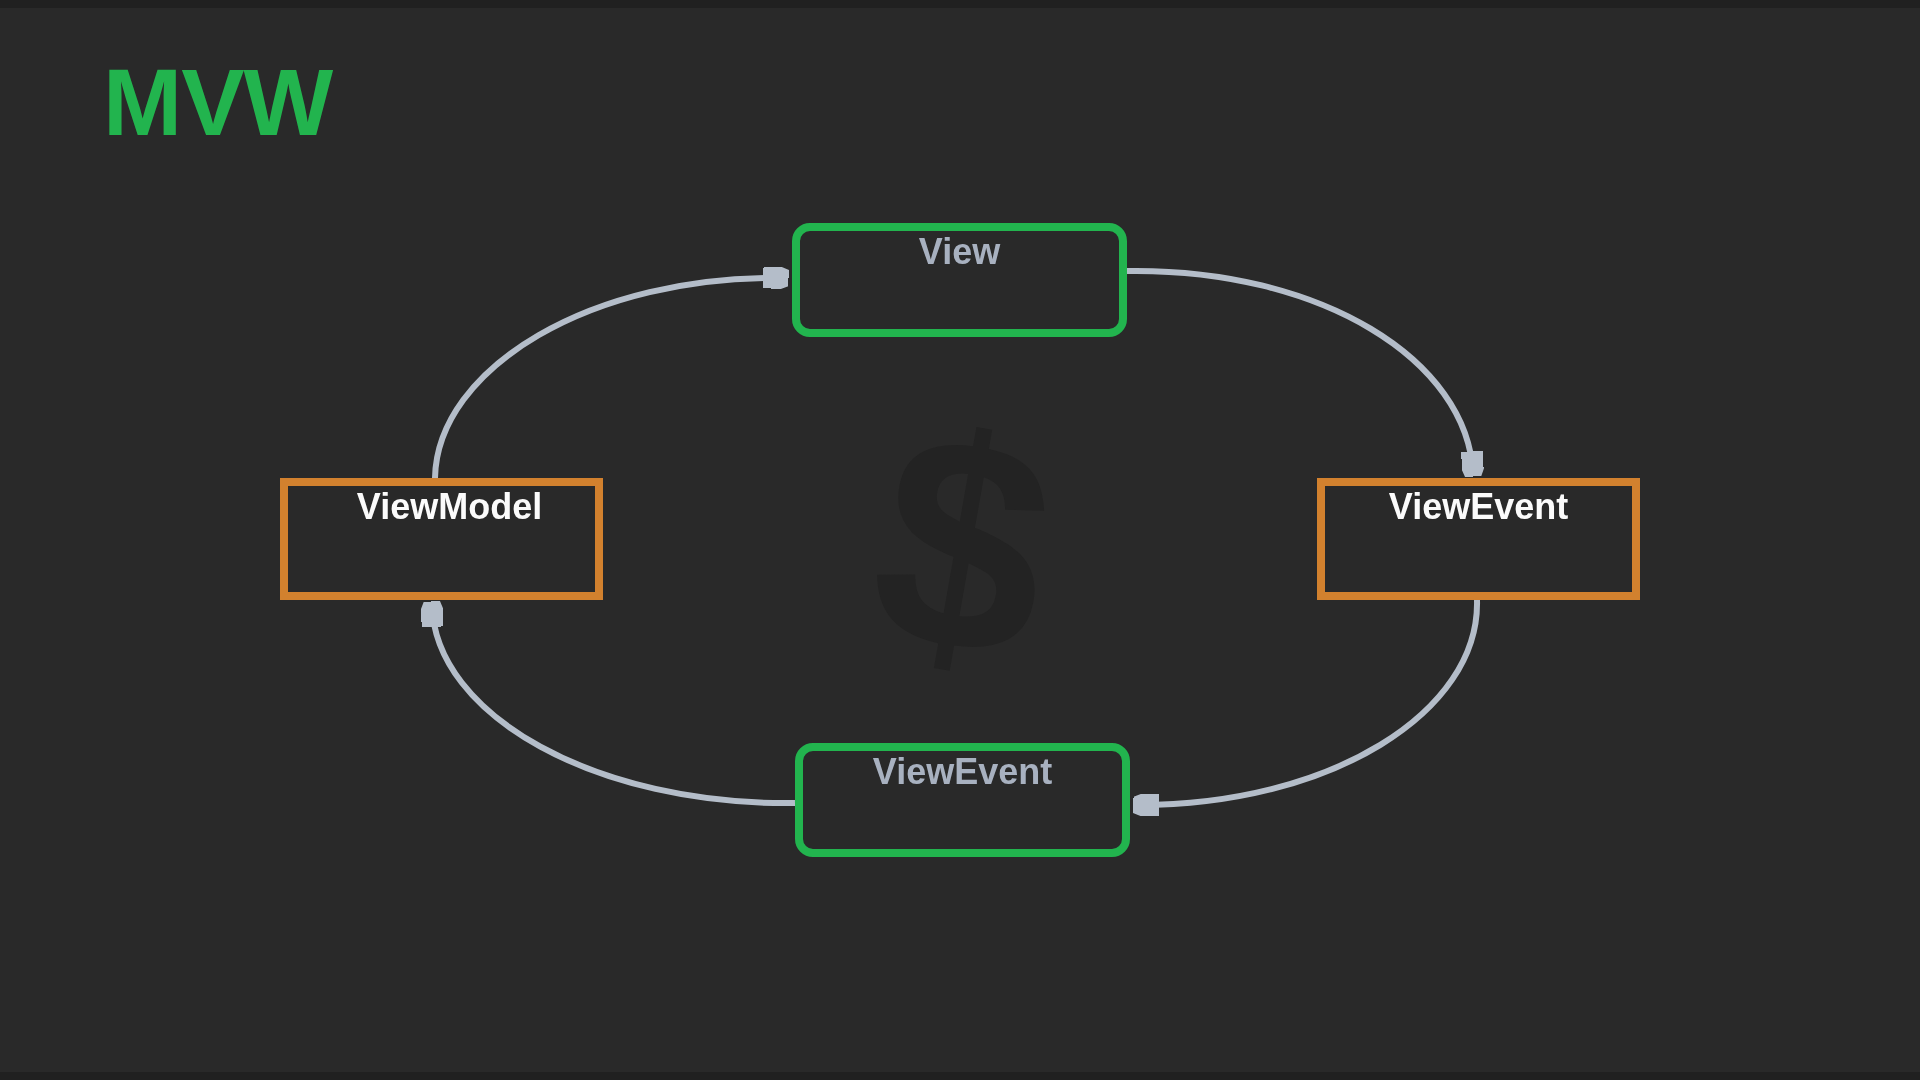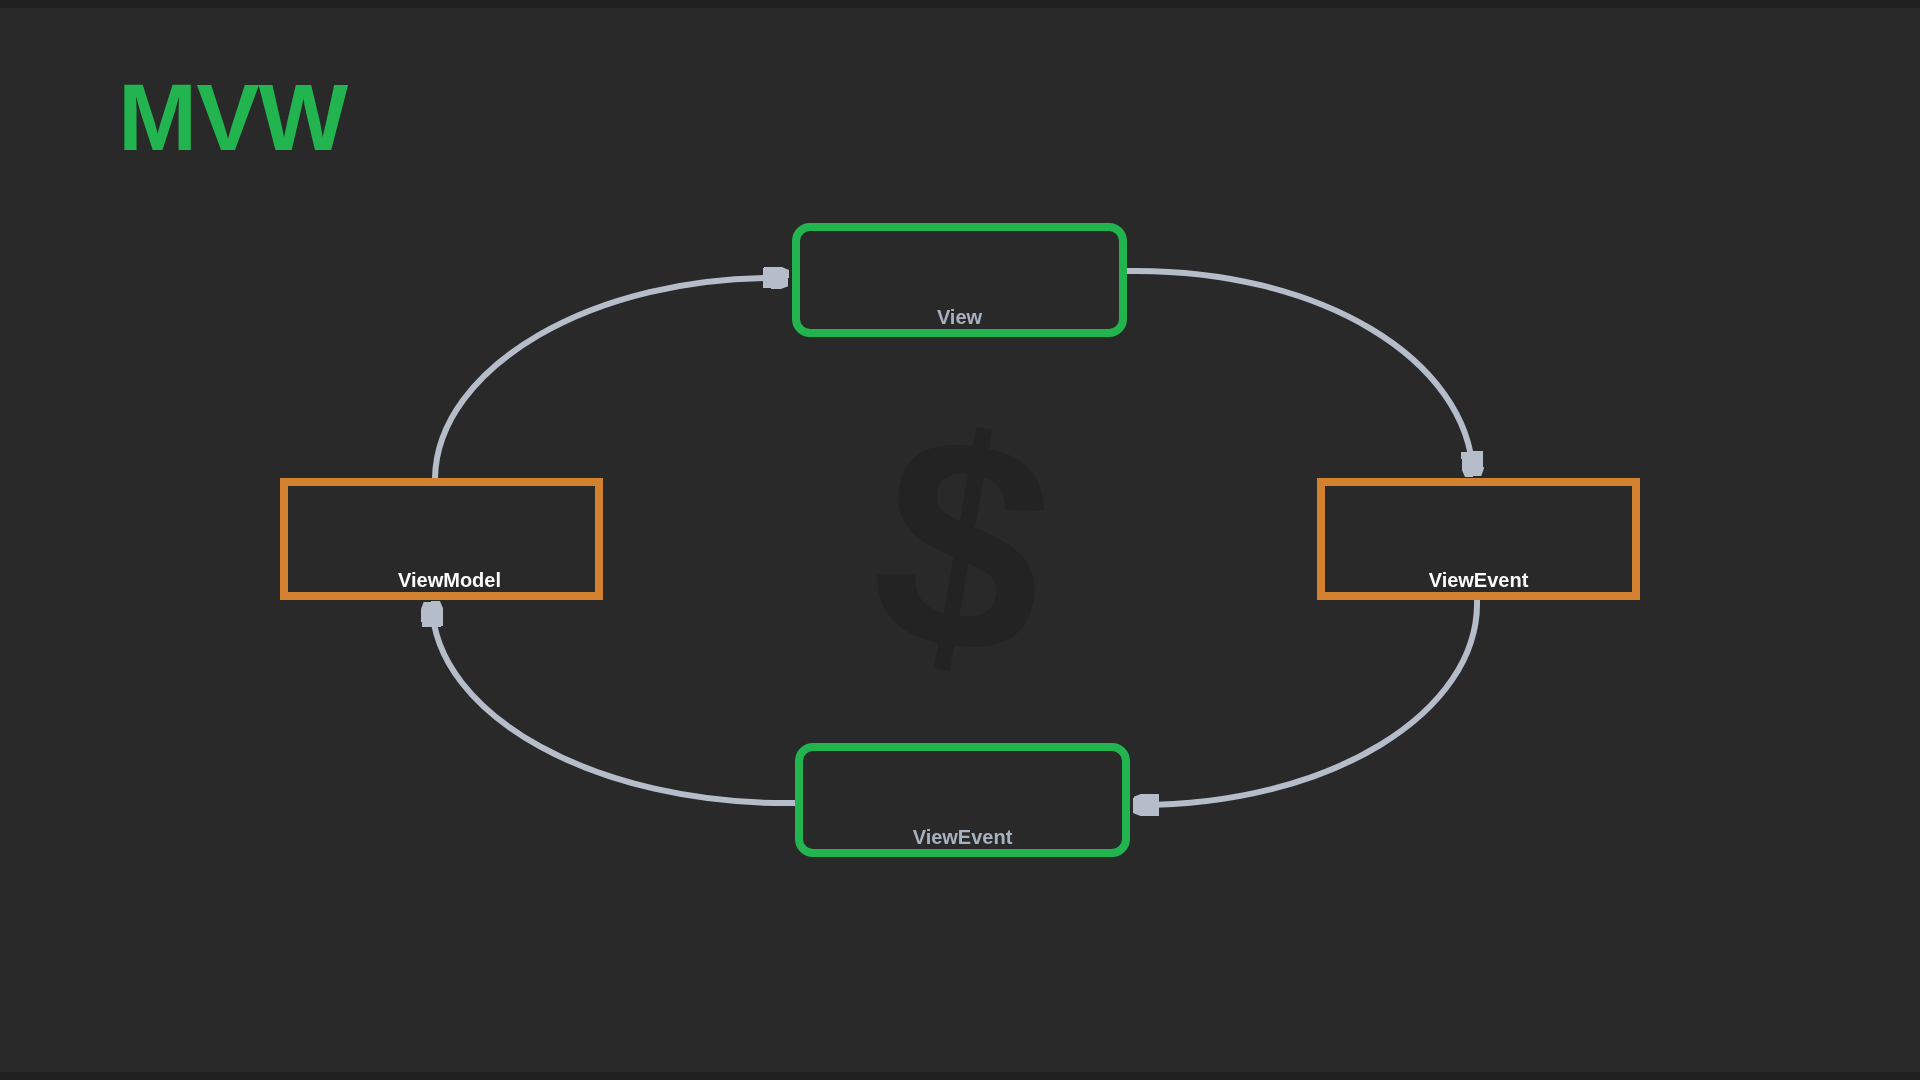--- a/index.html
+++ b/index.html
@@ -17,35 +17,35 @@
     width:1920px;height:1080px;
     background:var(--background);
     overflow:hidden;
     font-family:"Liberation Sans","DejaVu Sans",sans-serif;
   }
   .slide{position:relative;width:1920px;height:1080px;background:var(--background);}
   .bar{position:absolute;left:0;width:1920px;height:8px;background:var(--letterbox);}
   .bar.top{top:0;}
   .bar.bottom{bottom:0;}
   .title{
-    position:absolute;left:103px;top:50px;margin:15px;
+    position:absolute;left:103px;top:50px;margin:0;
     font-size:95px;line-height:1.1;font-weight:800;
     letter-spacing:-1px;color:var(--accent-green);
   }
   .watermark{
     position:absolute;left:963px;top:545px;
     transform:translate(-50%,-50%) rotate(10deg);
     font-size:300px;font-weight:bold;color:var(--watermark);
     user-select:none;line-height:1;
   }
   .edges{position:absolute;left:0;top:0;width:1920px;height:1080px;}
   .edges path{stroke:var(--arrow);stroke-width:6;fill:none;}
   .node{
-    position:absolute;display:flex;align-items:flex-end;justify-content:center;
-    box-sizing:border-box;font-size:20px;background:transparent;
+    position:absolute;display:flex;align-items:flex-start;justify-content:center;
+    box-sizing:border-box;font-size:36px;background:transparent;
   }
   .node.green{
     border:8px solid var(--accent-green);
     border-radius:18px;color:var(--text-light);font-weight:600;
   }
   .node.orange{
     border:8px solid var(--accent-orange);
     border-radius:0;color:var(--text-white);font-weight:700;
   }
   .node-view     {left:792px; top:223px; width:335px; height:114px;}

